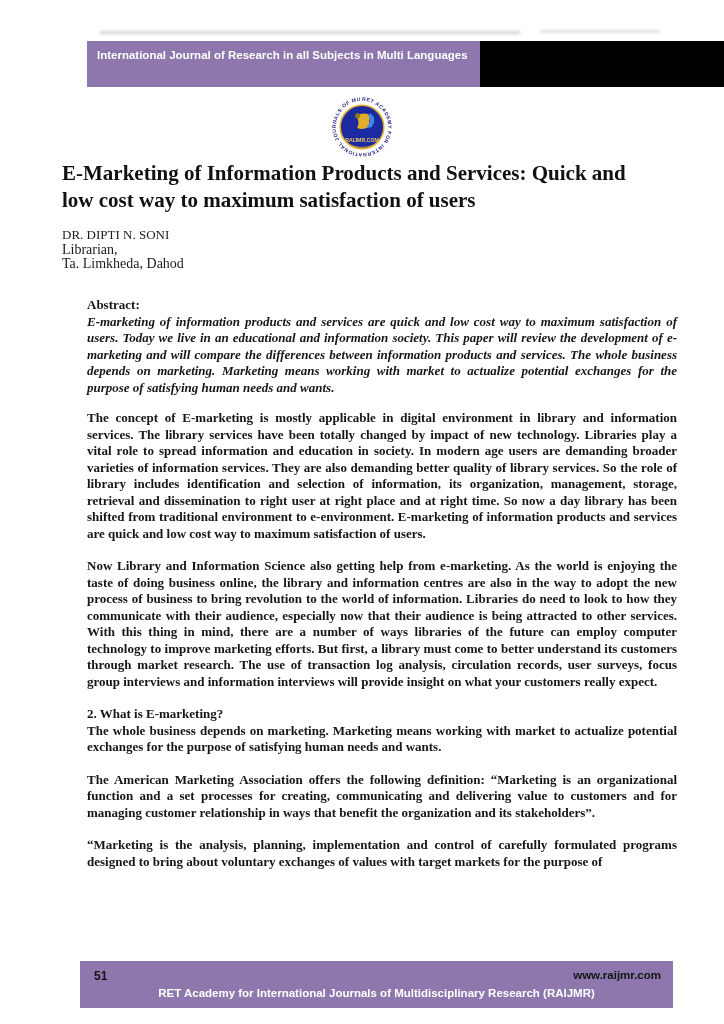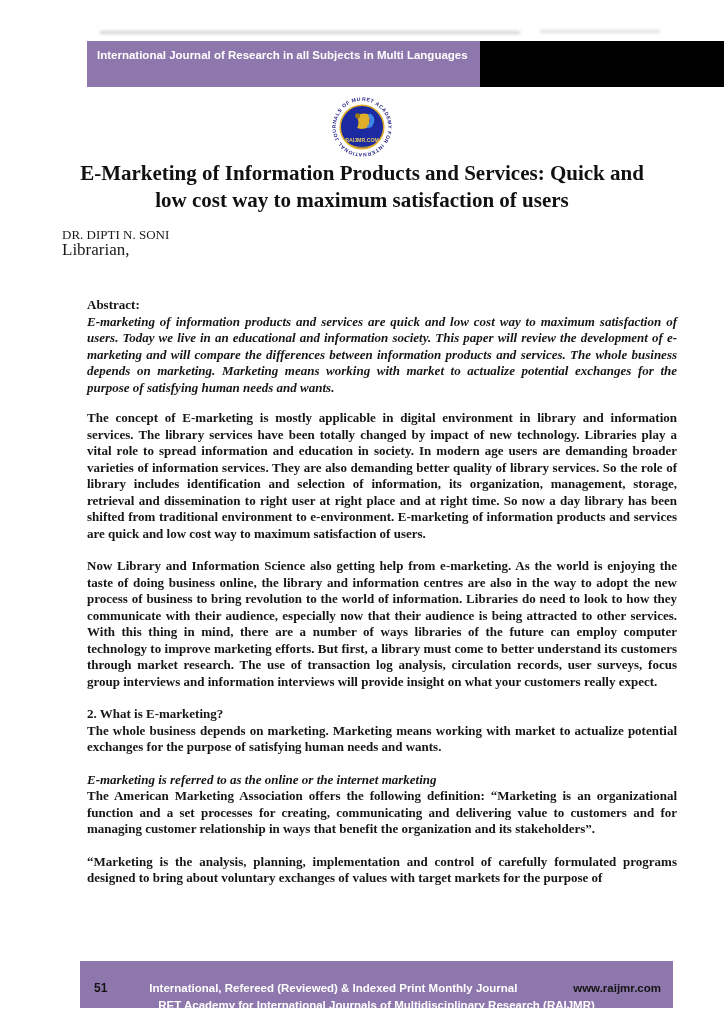--- a/index.html
+++ b/index.html
@@ -27,43 +27,43 @@
     flex:1; height:100%; padding:5px 6px 0 6px; text-align:center;
     color:#ffffff; font-size:11.5px; line-height:18px; white-space:pre-wrap;
   }
 
   
   .logo-wrap { position:absolute; top:95px; left:331px; width:62px; height:64px; }
 
   
   .title {
     position:absolute; top:160px; left:62px; width:600px;
-    text-align:center; font-weight:bold; font-size:21px; line-height:27px; color:#111;
+    font-weight:bold; font-size:21px; line-height:27px; color:#111;
   }
   .byline { position:absolute; top:227px; left:62px; width:600px; text-align:left; }
   .byline .name { font-size:13px; line-height:16px; color:#1a1a1a; }
-  .byline .sub  { font-size:17px; line-height:14px; color:#1a1a1a; }
+  .byline .sub  { font-size:14px; line-height:14px; color:#1a1a1a; }
 
   
   .content { position:absolute; top:297px; left:87px; width:590px; }
   .content p, .content h3, .content h4 {
     font-size:13px; line-height:16.5px; text-align:justify; font-weight:bold;
   }
   .content h3 { font-weight:bold; }
   .content h4 { font-weight:bold; font-style:italic; }
   .abstract-body { font-weight:bold; font-style:italic; }
   .gap { height:14px; }
   .gap-lg { height:16px; }
 
   
   .band-footer {
     position:absolute; top:961px; left:80px; width:593px; height:47px;
     font-family:"Liberation Sans", sans-serif; font-weight:bold; color:#ffffff;
   }
-  .foot-row1 { display:flex; align-items:center; padding:20px 12px 0 14px; font-size:11.5px;gap:29px; }
+  .foot-row1 { display:flex; align-items:flex-start; padding:8px 12px 0 14px; font-size:11.5px; }
   .foot-page { color:#141414; margin-right:13px; font-size:12px; }
   .foot-url  { color:#141414; margin-left:auto; }
   .foot-row2 { text-align:center; padding-top:4px; font-size:11.5px; }
 </style>
 </head>
 <body>
 
 <div class="page">
 
   <div class="scan-line a"></div>
@@ -94,44 +94,43 @@
       <circle cx="27.5" cy="21.5" r="2.6" fill="#9a7a10"></circle>
       <text x="32" y="48.5" text-anchor="middle" font-size="5.4" font-weight="bold" fill="#E8C963" font-family="Liberation Sans, sans-serif">RAIJMR.COM</text>
       <path d="M20 52 q12 4 24 0" stroke="#E0AE2A" stroke-width="0.8" fill="none"></path>
     </svg>
   </div>
 
   <h1 class="title">E-Marketing of Information Products and Services: Quick and low cost way to maximum satisfaction of users</h1>
   <div class="byline">
     <div class="name">DR. DIPTI N. SONI</div>
     <div class="sub">Librarian,</div>
+    <div class="sub">Ta. Limkheda, Dahod</div>
   </div>
 
   <div class="content">
     <h3>Abstract:</h3>
     <p class="abstract-body">E-marketing of information products and services are quick and low cost way to maximum satisfaction of users. Today we live in an educational and information society. This paper will review the development of e-marketing and will compare the differences between information products and services. The whole business depends on marketing. Marketing means working with market to actualize potential exchanges for the purpose of satisfying human needs and wants.</p>
     <div class="gap"></div>
 
     <p>The concept of E-marketing is mostly applicable in digital environment in library and information services. The library services have been totally changed by impact of new technology. Libraries play a vital role to spread information and education in society. In modern age users are demanding broader varieties of information services. They are also demanding better quality of library services. So the role of library includes identification and selection of information, its organization, management, storage, retrieval and dissemination to right user at right place and at right time. So now a day library has been shifted from traditional environment to e-environment. E-marketing of information products and services are quick and low cost way to maximum satisfaction of users.</p>
     <div class="gap-lg"></div>
     <p>Now Library and Information Science also getting help from e-marketing. As the world is enjoying the taste of doing business online, the library and information centres are also in the way to adopt the new process of business to bring revolution to the world of information. Libraries do need to look to how they communicate with their audience, especially now that their audience is being attracted to other services. With this thing in mind, there are a number of ways libraries of the future can employ computer technology to improve marketing efforts. But first, a library must come to better understand its customers through market research. The use of transaction log analysis, circulation records, user surveys, focus group interviews and information interviews will provide insight on what your customers really expect.</p>
     <div class="gap-lg"></div>
 
     <h3>2. What is E-marketing?</h3>
     <p>The whole business depends on marketing. Marketing means working with market to actualize potential exchanges for the purpose of satisfying human needs and wants.</p>
     <div class="gap-lg"></div>
 
-    <h4>E-marketing is referred to as the online or the internet marketing</h4>
     <p>The American Marketing Association offers the following definition: “Marketing is an organizational function and a set processes for creating, communicating and delivering value to customers and for managing customer relationship in ways that benefit the organization and its stakeholders”.</p>
     <div class="gap-lg"></div>
     <p>“Marketing is the analysis, planning, implementation and control of carefully formulated programs designed to bring about voluntary exchanges of values with target markets for the purpose of</p>
   </div>
 
   <div class="band-footer" style="background:#8E77AC;">
     <div class="foot-row1">
       <span class="foot-page">51</span>
-      <span>International, Refereed (Reviewed) &amp; Indexed Print Monthly Journal</span>
       <span class="foot-url">www.raijmr.com</span>
     </div>
     <div class="foot-row2">RET Academy for International Journals of Multidisciplinary Research (RAIJMR)</div>
   </div>
 
 </div>
 
 </body></html>

